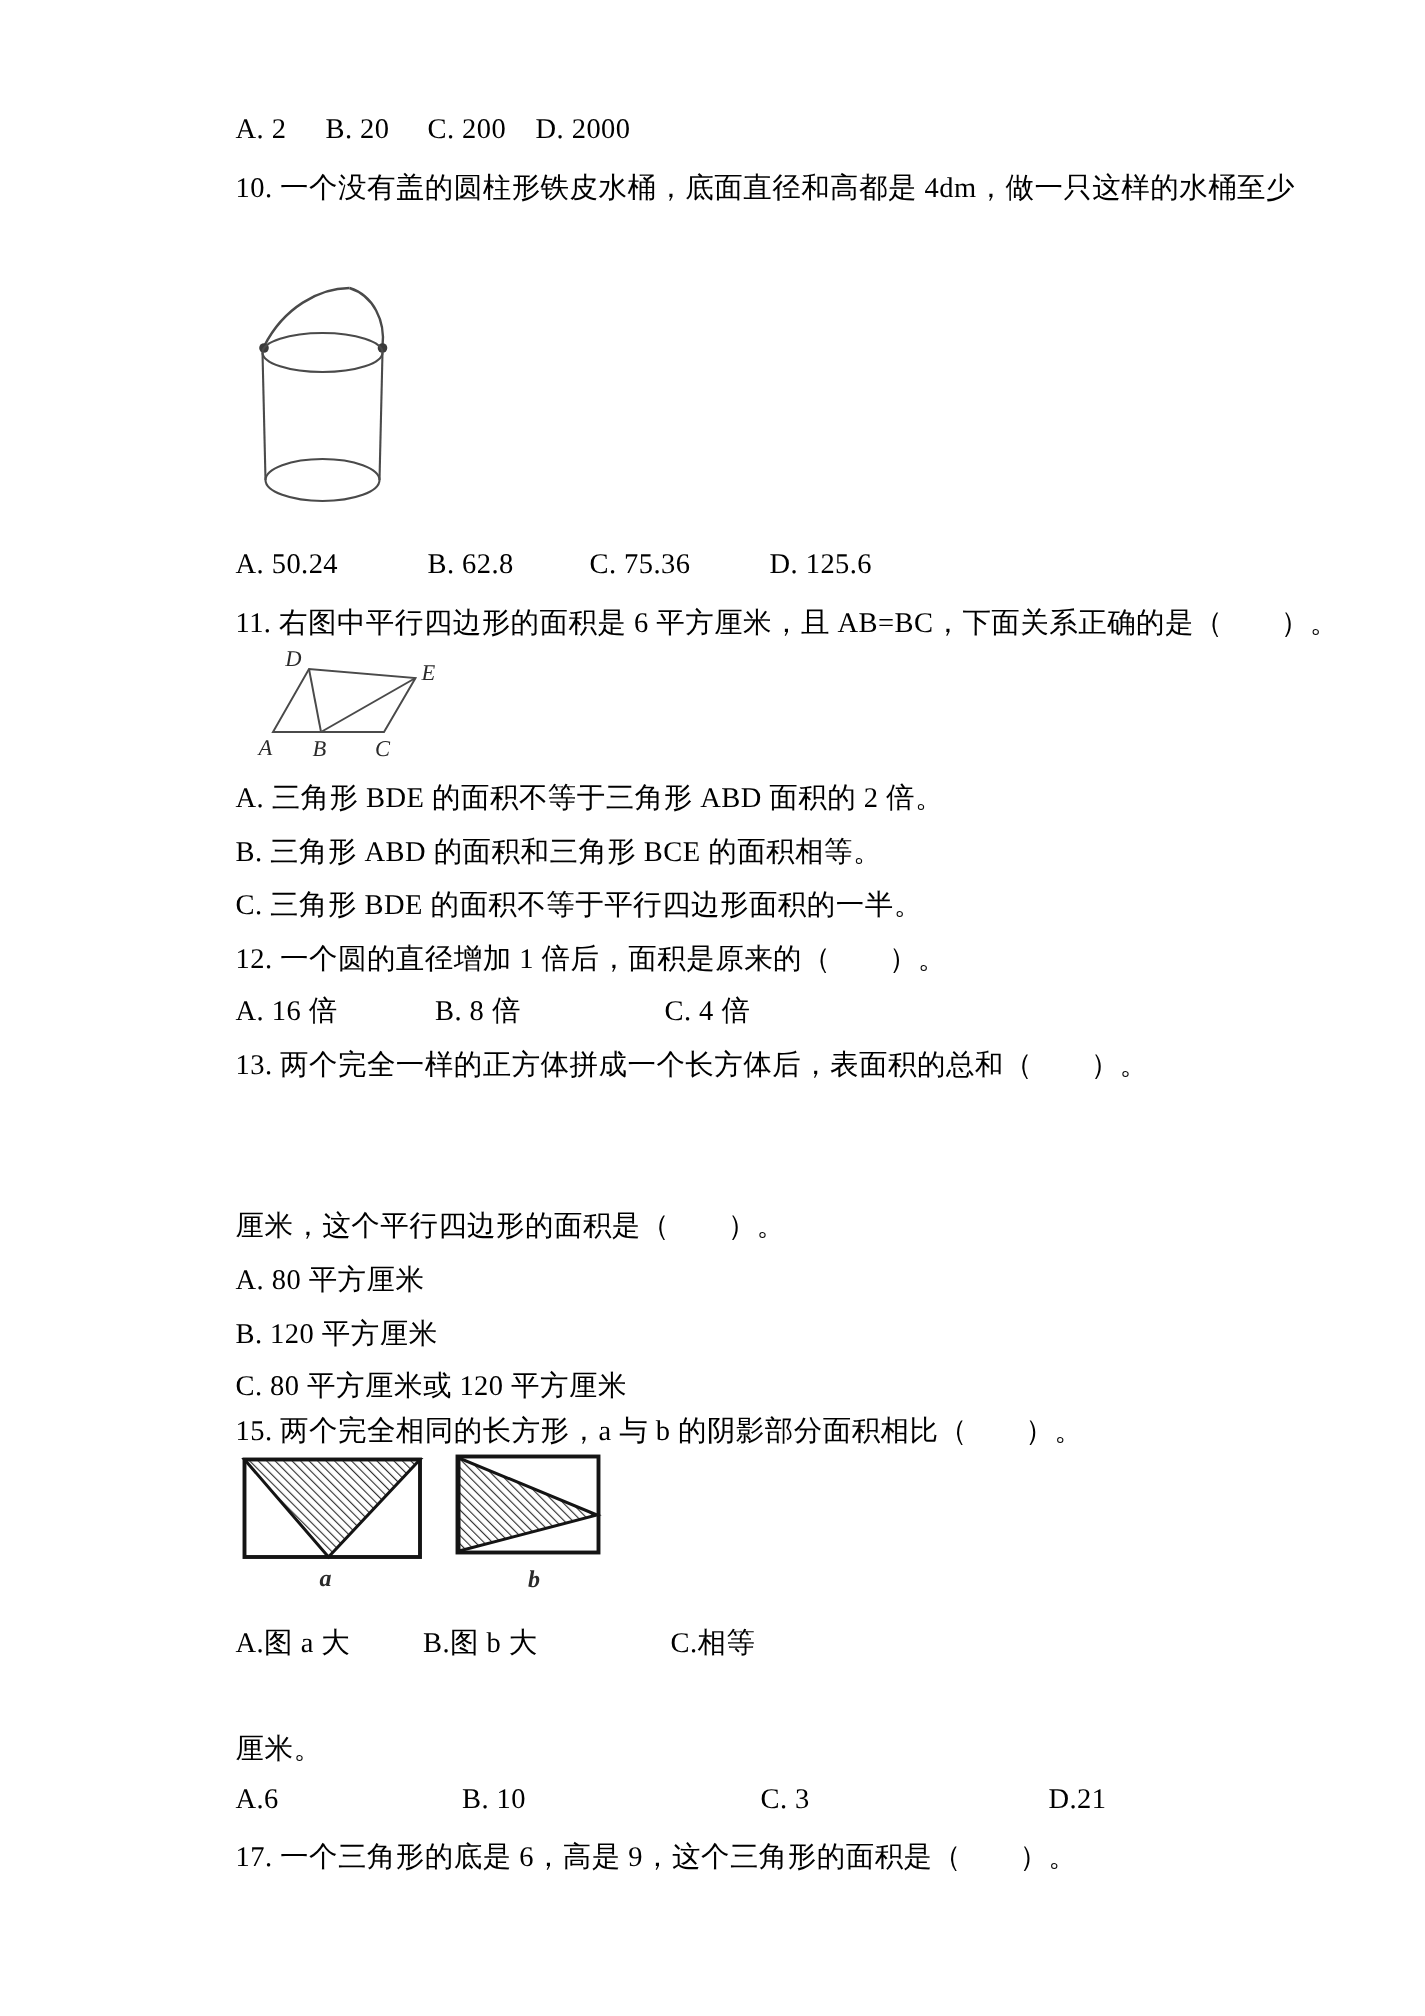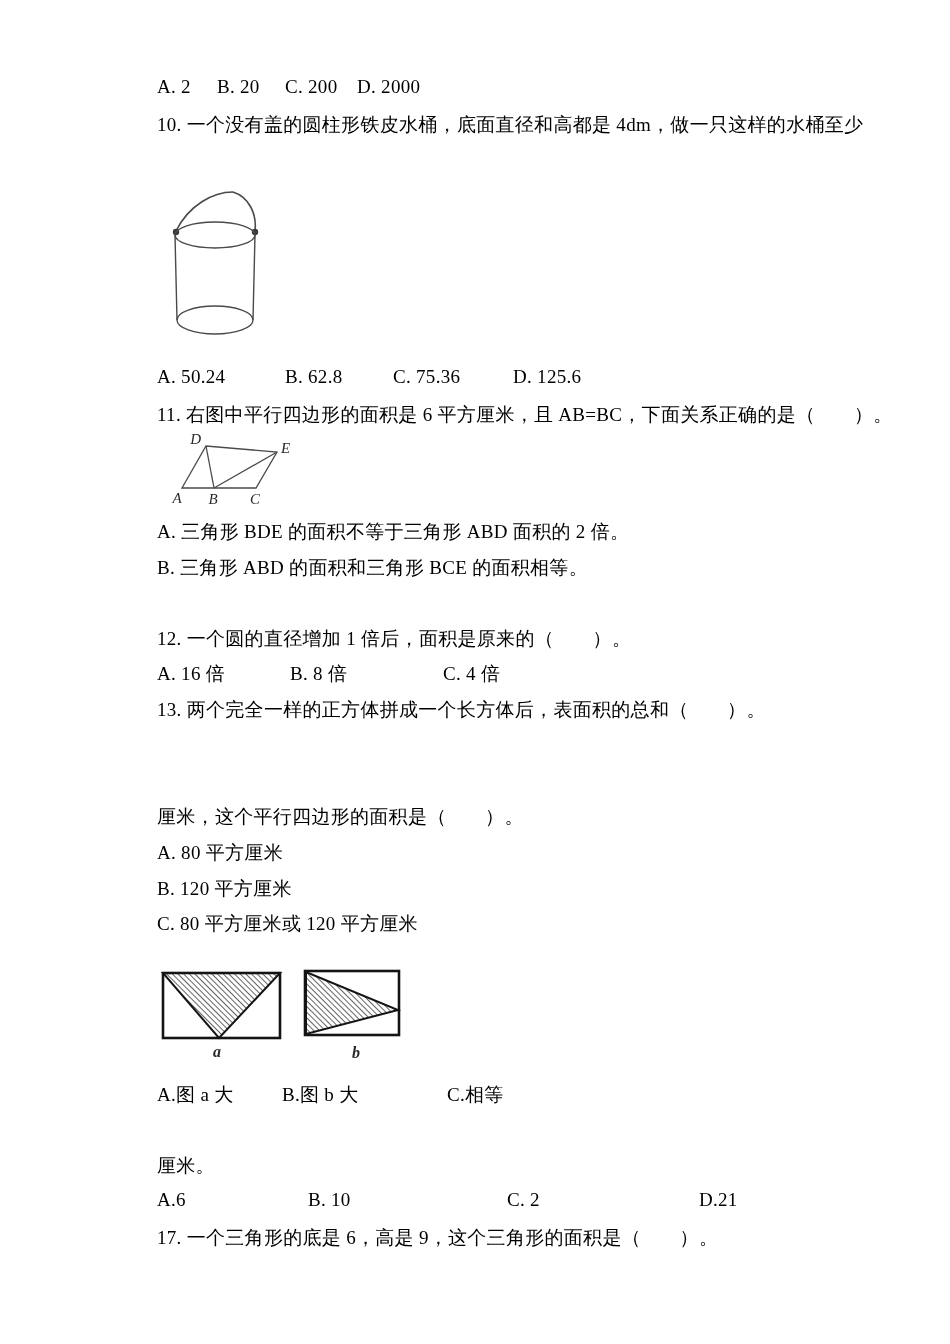--- a/index.html
+++ b/index.html
@@ -76,35 +76,37 @@
     <line class="pencil" x1="49" y1="54" x2="112" y2="18" stroke-width="1.3"></line>
     <text class="fig-label" x="36" y="10" font-size="15" text-anchor="end">D</text>
     <text class="fig-label" x="116" y="19" font-size="15" text-anchor="start">E</text>
     <text class="fig-label" x="12" y="69" font-size="15" text-anchor="middle">A</text>
     <text class="fig-label" x="48" y="70" font-size="15" text-anchor="middle">B</text>
     <text class="fig-label" x="90" y="70" font-size="15" text-anchor="middle">C</text>
   </svg>
 
   <div class="ln" style="top:519px">A. 三角形 BDE 的面积不等于三角形 ABD 面积的 2 倍。</div>
   <div class="ln" style="top:555px">B. 三角形 ABD 的面积和三角形 BCE 的面积相等。</div>
+  <div class="ln" style="top:590px">C. 三角形 BDE 的面积不等于平行四边形面积的一半。</div>
 
   <div class="ln" style="top:626px">12. 一个圆的直径增加 1 倍后，面积是原来的（　　）。</div>
   <div class="ln opts" style="top:661px">
     <span class="opt" style="left:0px">A. 16 倍</span>
     <span class="opt" style="left:133px">B. 8 倍</span>
     <span class="opt" style="left:286px">C. 4 倍</span>
   </div>
 
   <div class="ln" style="top:697px">13. 两个完全一样的正方体拼成一个长方体后，表面积的总和（　　）。</div>
 
   <div class="ln" style="top:804px">厘米，这个平行四边形的面积是（　　）。</div>
   <div class="ln" style="top:840px">A. 80 平方厘米</div>
   <div class="ln" style="top:876px">B. 120 平方厘米</div>
   <div class="ln" style="top:911px">C. 80 平方厘米或 120 平方厘米</div>
 
+  <div class="ln" style="top:941px">15. 两个完全相同的长方形，a 与 b 的阴影部分面积相比（　　）。</div>
 
   <svg class="fig" style="left:160px; top:968px" width="250" height="92" viewBox="0 0 250 92">
     <defs>
       <pattern id="hatch" width="4" height="4" patternUnits="userSpaceOnUse" patternTransform="rotate(-45)">
         <line x1="0" y1="0" x2="0" y2="4" stroke="#2f2f2f" stroke-width="1.5"></line>
       </pattern>
     </defs>
     <rect class="boldline" x="3" y="5" width="117" height="65" stroke-width="2.6"></rect>
     <polygon points="3,5 120,5 59,70" fill="url(#hatch)" stroke="#141414" stroke-width="2"></polygon>
     <rect class="boldline" x="145" y="3" width="94" height="64" stroke-width="2.6"></rect>
@@ -116,19 +118,19 @@
   <div class="ln opts" style="top:1082px">
     <span class="opt" style="left:0px">A.图 a 大</span>
     <span class="opt" style="left:125px">B.图 b 大</span>
     <span class="opt" style="left:290px">C.相等</span>
   </div>
 
   <div class="ln" style="top:1153px">厘米。</div>
   <div class="ln opts" style="top:1189px">
     <span class="opt" style="left:0px">A.6</span>
     <span class="opt" style="left:151px">B. 10</span>
-    <span class="opt" style="left:350px">C. 2</span>
+    <span class="opt" style="left:350px">C. 3</span>
     <span class="opt" style="left:542px">D.21</span>
   </div>
 
   <div class="ln" style="top:1225px">17. 一个三角形的底是 6，高是 9，这个三角形的面积是（　　）。</div>
 
 </div>
 
 </body></html>

